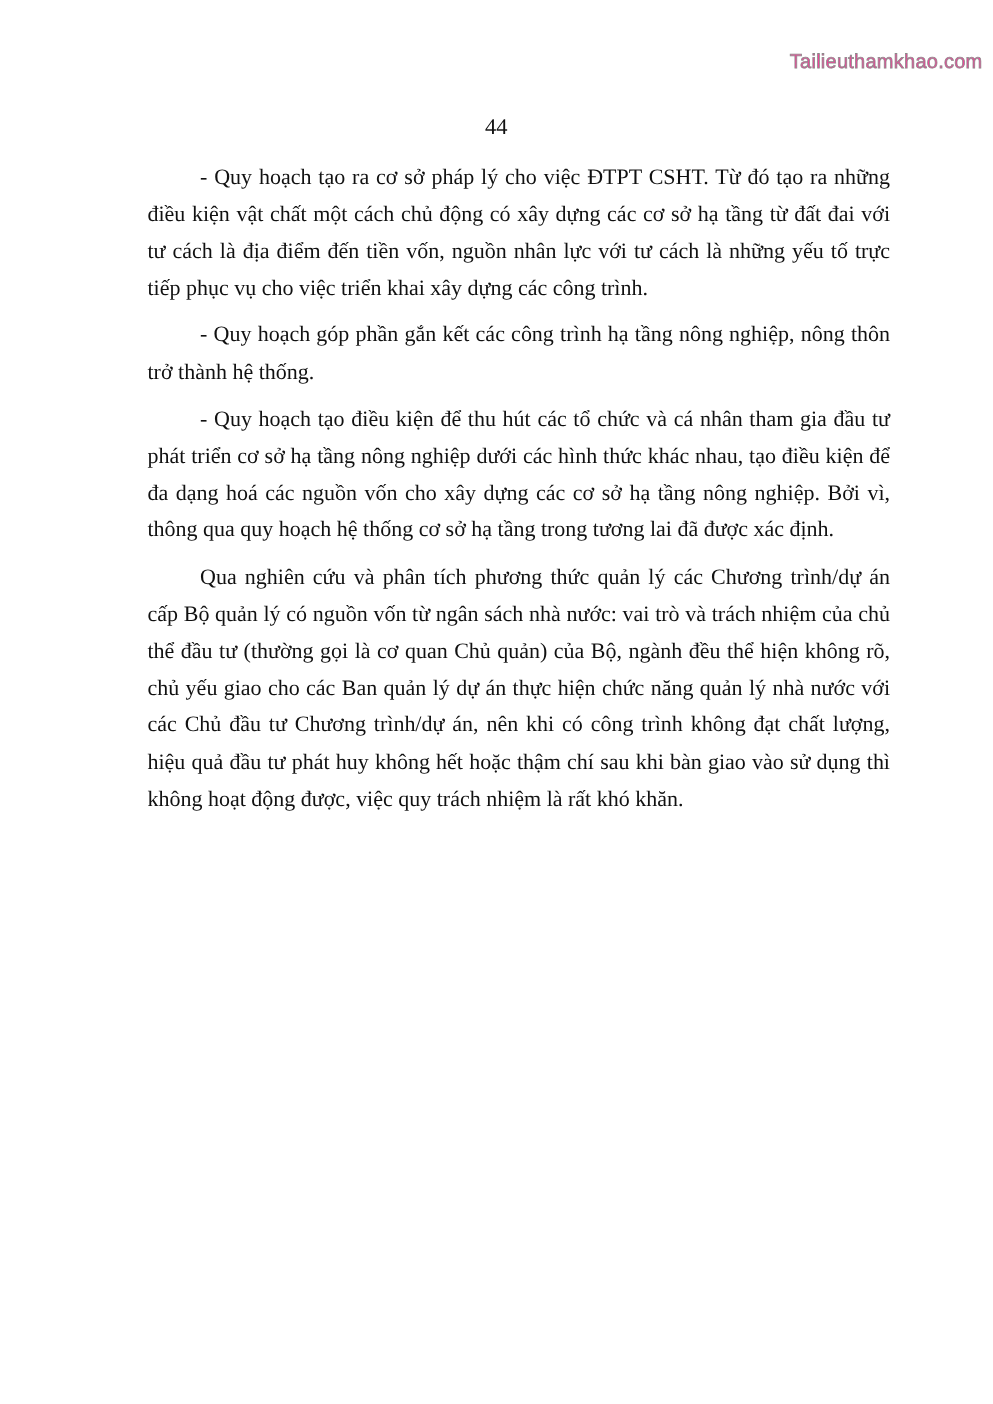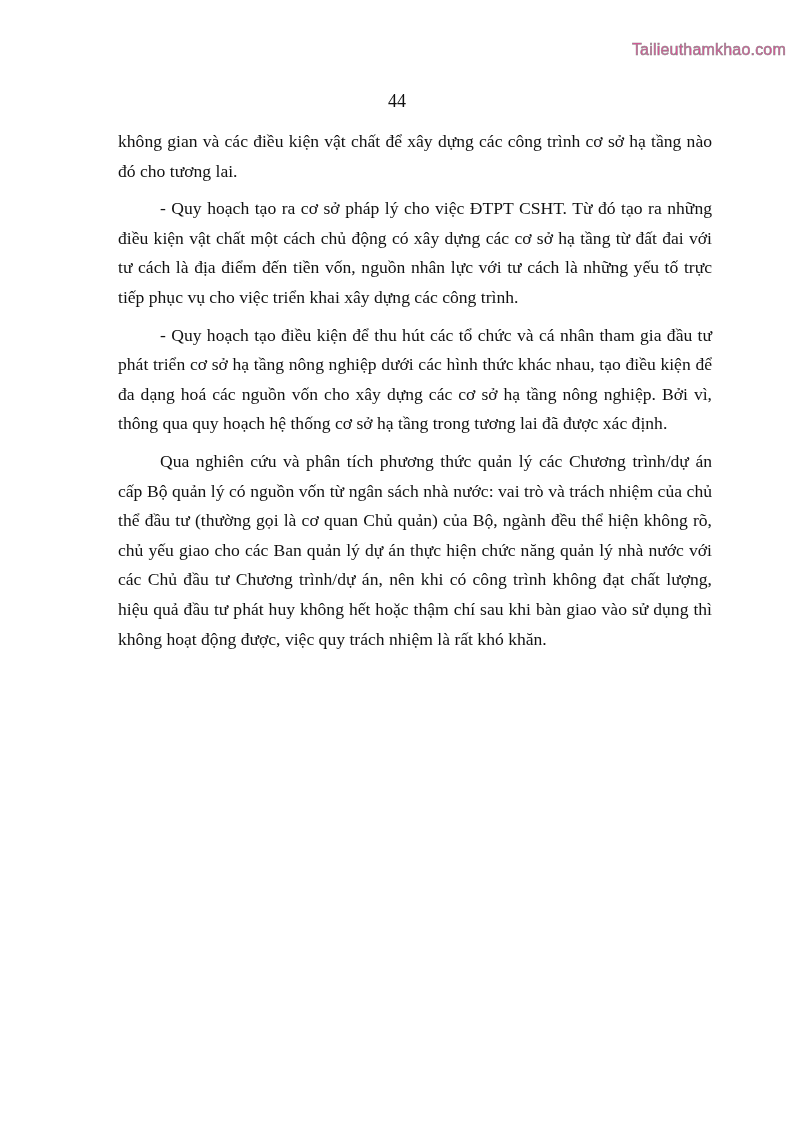--- a/index.html
+++ b/index.html
@@ -53,17 +53,17 @@
     }
   </style>
 </head>
 <body>
 
 <div class="watermark">Tailieuthamkhao.com</div>
 
 <div class="page-number">44</div>
 
 <div class="content">
-  <p>không gian và các điều kiện vật chất để xây dựng các công trình cơ sở hạ tầng nào đó cho tương lai.</p>
   <p class="indent">- Quy hoạch tạo ra cơ sở pháp lý cho việc ĐTPT CSHT. Từ đó tạo ra những điều kiện vật chất một cách chủ động có xây dựng các cơ sở hạ tầng từ đất đai với tư cách là địa điểm đến tiền vốn, nguồn nhân lực với tư cách là những yếu tố trực tiếp phục vụ cho việc triển khai xây dựng các công trình.</p>
+  <p class="indent">- Quy hoạch góp phần gắn kết các công trình hạ tầng nông nghiệp, nông thôn trở thành hệ thống.</p>
   <p class="indent">- Quy hoạch tạo điều kiện để thu hút các tổ chức và cá nhân tham gia đầu tư phát triển cơ sở hạ tầng nông nghiệp dưới các hình thức khác nhau, tạo điều kiện để đa dạng hoá các nguồn vốn cho xây dựng các cơ sở hạ tầng nông nghiệp. Bởi vì, thông qua quy hoạch hệ thống cơ sở hạ tầng trong tương lai đã được xác định.</p>
   <p class="indent">Qua nghiên cứu và phân tích phương thức quản lý các Chương trình/dự án cấp Bộ quản lý có nguồn vốn từ ngân sách nhà nước: vai trò và trách nhiệm của chủ thể đầu tư (thường gọi là cơ quan Chủ quản) của Bộ, ngành đều thể hiện không rõ, chủ yếu giao cho các Ban quản lý dự án thực hiện chức năng quản lý nhà nước với các Chủ đầu tư  Chương trình/dự án, nên khi có công trình không đạt chất lượng, hiệu quả đầu tư phát huy không hết hoặc thậm chí sau khi bàn giao vào sử dụng thì không hoạt động được, việc quy trách nhiệm là rất khó khăn.</p>
 </div>
 
 </body></html>

